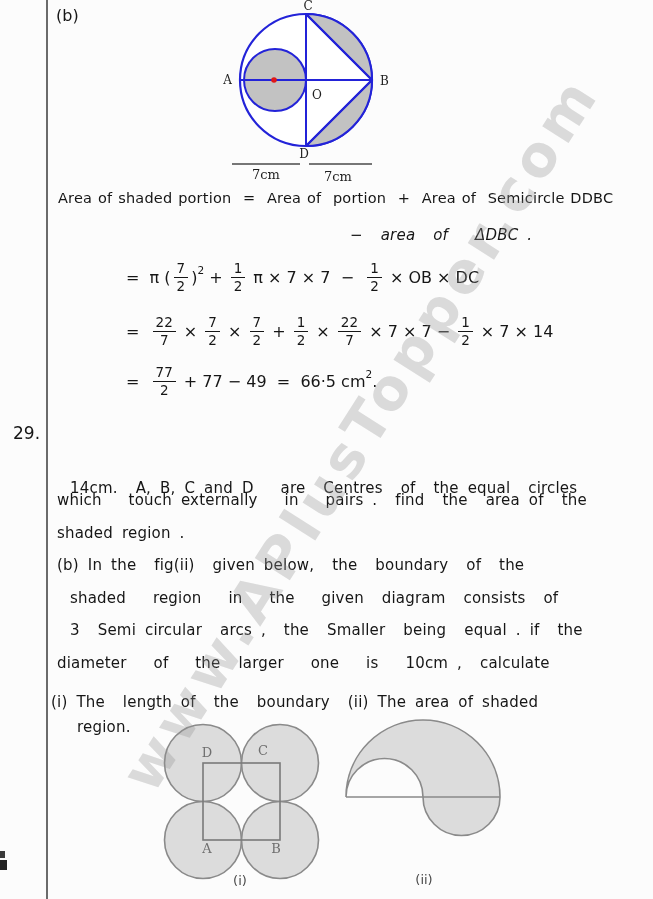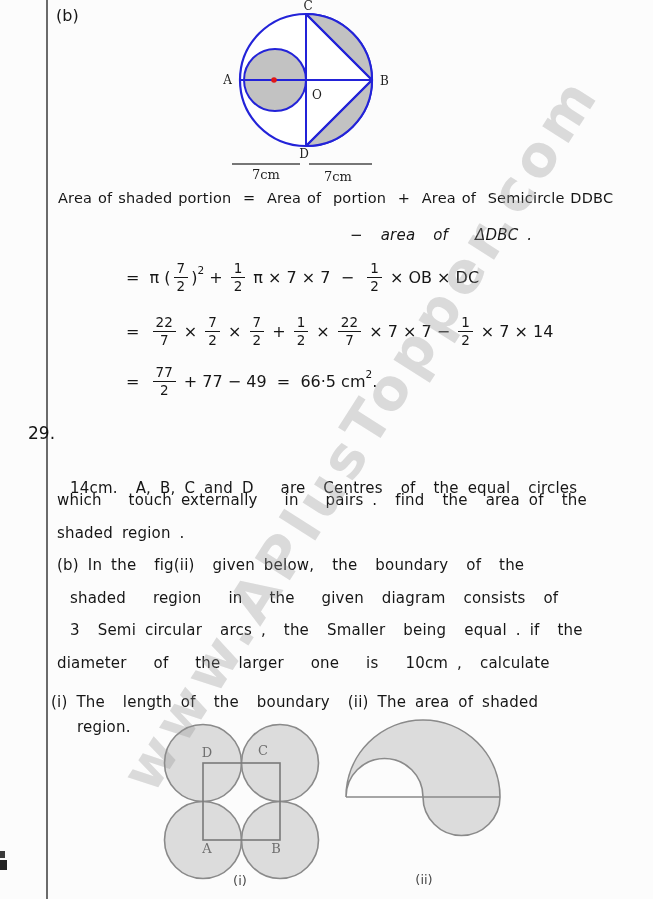--- a/index.html
+++ b/index.html
@@ -3,21 +3,21 @@
 <meta charset="utf-8">
 <style>
   html,body { margin:0; padding:0; background:#e8e8e8; }
   .page {
     position:relative; width:653px; height:899px; margin:0 auto;
     background:#fcfcfc; overflow:hidden;
     font-family:"DejaVu Sans", sans-serif; color:#161616;
   }
   .margin-line { position:absolute; left:46px; top:0; width:1.5px; height:899px; background:#6b6b6b; }
   .part-label { position:absolute; left:56px; top:6px; font-size:16px; }
-  .qnum { position:absolute; left:28px; top:423px; font-size:17px; }
+  .qnum { position:absolute; left:13px; top:423px; font-size:17px; }
 
   .hand { position:absolute; font-size:15px; white-space:pre; letter-spacing:0.2px; word-spacing:4px; }
   .sol1 { font-size:14.5px; word-spacing:1px; }
 
   .eq { position:absolute; display:flex; align-items:center; font-size:16px; white-space:pre; }
   .eq span.t { white-space:pre; }
   .frac { display:inline-flex; flex-direction:column; align-items:center; font-size:13.5px; line-height:1.25; margin:0 3px; }
   .frac .num { border-bottom:1.4px solid #161616; padding:0 3px; }
   .sup { font-size:10.5px; display:inline-block; transform:translateY(-7px); }
 

